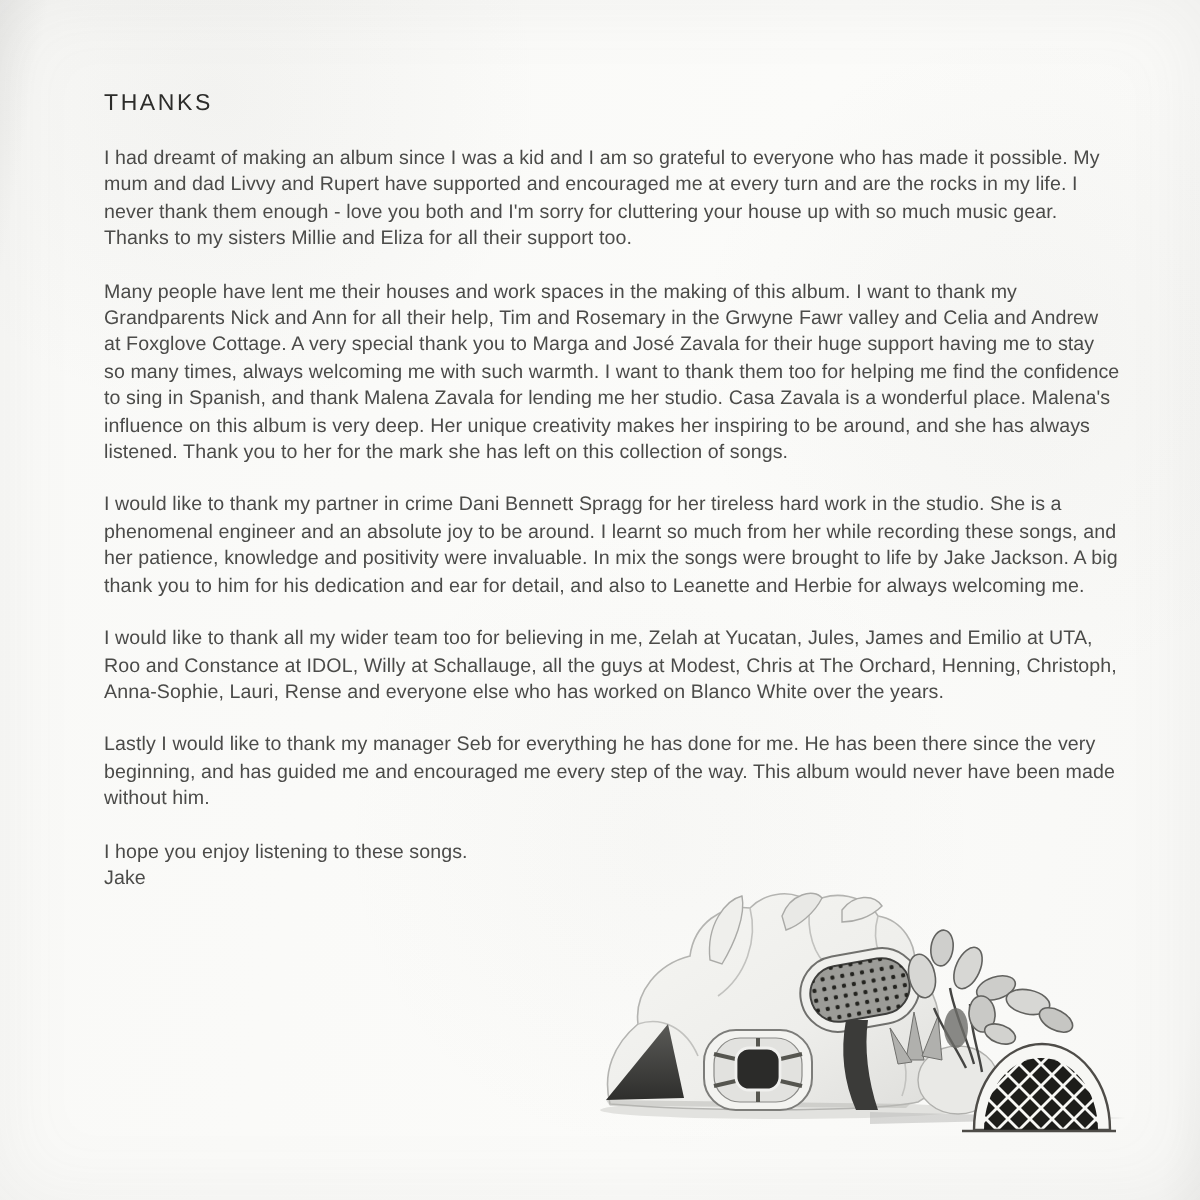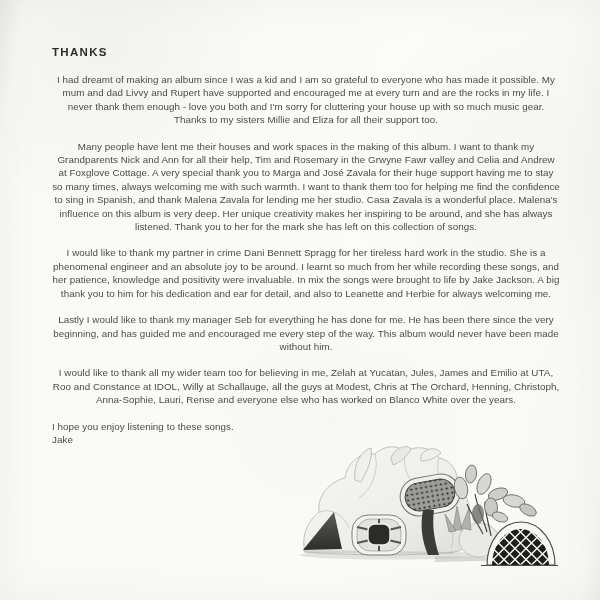--- a/index.html
+++ b/index.html
@@ -20,46 +20,46 @@
     background:
       radial-gradient(circle at 18% 8%, rgba(150,150,145,0.07), transparent 22%),
       radial-gradient(circle at 85% 30%, rgba(150,150,145,0.05), transparent 25%),
       radial-gradient(circle at 55% 70%, rgba(150,150,145,0.04), transparent 30%);
   }
   .content {
     position:absolute; left:52px; top:46px; width:508px;
     color:#4b4b49;
   }
   .heading {
-    font-size:11.5px; font-weight:bold; letter-spacing:1.3px;
+    font-size:11.5px; font-weight:normal; letter-spacing:1.3px;
     color:#2c2c2a; margin:0 0 15px 0;
   }
   .para {
     font-size:9.8px; line-height:13.4px; letter-spacing:0.05px;
-    margin:0 0 13px 0; text-align:center; color:#4b4b49;
+    margin:0 0 13px 0; text-align:left; color:#4b4b49;
   }
   .closing { font-size:9.8px; line-height:13.4px; letter-spacing:0.05px; color:#4b4b49; }
   .illustration-wrap {
     position:absolute; left:295px; top:444px; width:272px; height:138px;
   }
   svg { display:block; }
 </style>
 </head>
 <body>
 
 <div class="page">
   <div class="scan-noise"></div>
 
   <div class="content">
     <div class="heading">THANKS</div>
     <p class="para">I had dreamt of making an album since I was a kid and I am so grateful to everyone who has made it possible. My mum and dad Livvy and Rupert have supported and encouraged me at every turn and are the rocks in my life. I never thank them enough - love you both and I'm sorry for cluttering your house up with so much music gear. Thanks to my sisters Millie and Eliza for all their support too.</p>
     <p class="para">Many people have lent me their houses and work spaces in the making of this album. I want to thank my Grandparents Nick and Ann for all their help, Tim and Rosemary in the Grwyne Fawr valley and Celia and Andrew at Foxglove Cottage. A very special thank you to Marga and José Zavala for their huge support having me to stay so many times, always welcoming me with such warmth. I want to thank them too for helping me find the confidence to sing in Spanish, and thank Malena Zavala for lending me her studio. Casa Zavala is a wonderful place. Malena's influence on this album is very deep. Her unique creativity makes her inspiring to be around, and she has always listened. Thank you to her for the mark she has left on this collection of songs.</p>
     <p class="para">I would like to thank my partner in crime Dani Bennett Spragg for her tireless hard work in the studio. She is a phenomenal engineer and an absolute joy to be around. I learnt so much from her while recording these songs, and her patience, knowledge and positivity were invaluable. In mix the songs were brought to life by Jake Jackson. A big thank you to him for his dedication and ear for detail, and also to Leanette and Herbie for always welcoming me.</p>
+    <p class="para">I would like to thank all my wider team too for believing in me, Zelah at Yucatan, Jules, James and Emilio at UTA, Roo and Constance at IDOL, Willy at Schallauge, all the guys at Modest, Chris at The Orchard, Henning, Christoph, Anna-Sophie, Lauri, Rense and everyone else who has worked on Blanco White over the years.</p>
     <p class="para">Lastly I would like to thank my manager Seb for everything he has done for me. He has been there since the very beginning, and has guided me and encouraged me every step of the way. This album would never have been made without him.</p>
-    <p class="para">I would like to thank all my wider team too for believing in me, Zelah at Yucatan, Jules, James and Emilio at UTA, Roo and Constance at IDOL, Willy at Schallauge, all the guys at Modest, Chris at The Orchard, Henning, Christoph, Anna-Sophie, Lauri, Rense and everyone else who has worked on Blanco White over the years.</p>
     <div class="closing">I hope you enjoy listening to these songs.</div>
     <div class="closing">Jake</div>
   </div>
 
   <div class="illustration-wrap">
     <svg width="272" height="138" viewBox="0 0 272 138">
       <defs>
         <linearGradient id="blobGrad" x1="0" y1="0" x2="1" y2="1">
           <stop offset="0" stop-color="#f6f6f3"></stop>
           <stop offset="0.6" stop-color="#eeeeeb"></stop>

